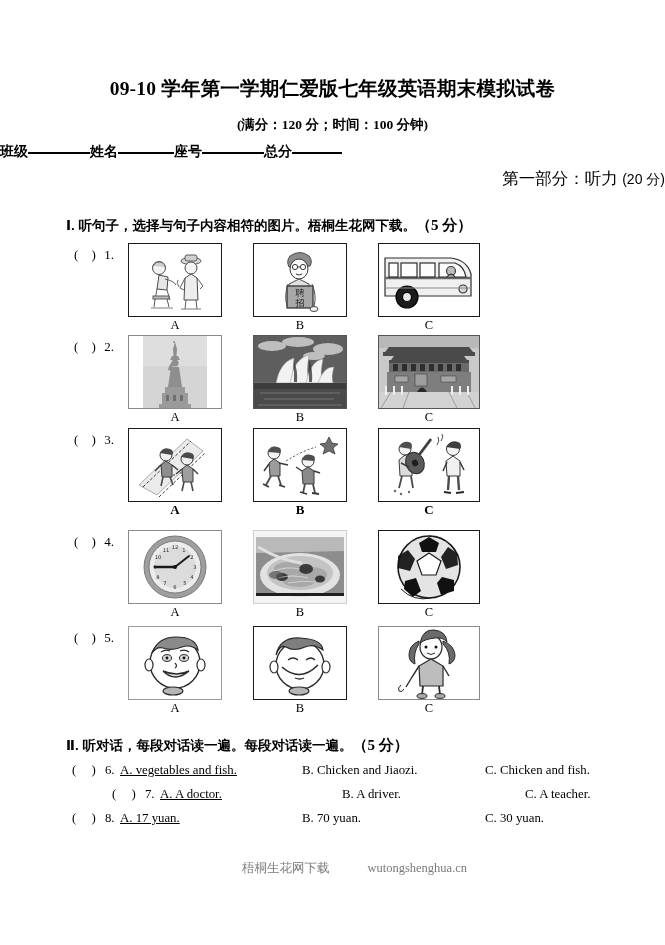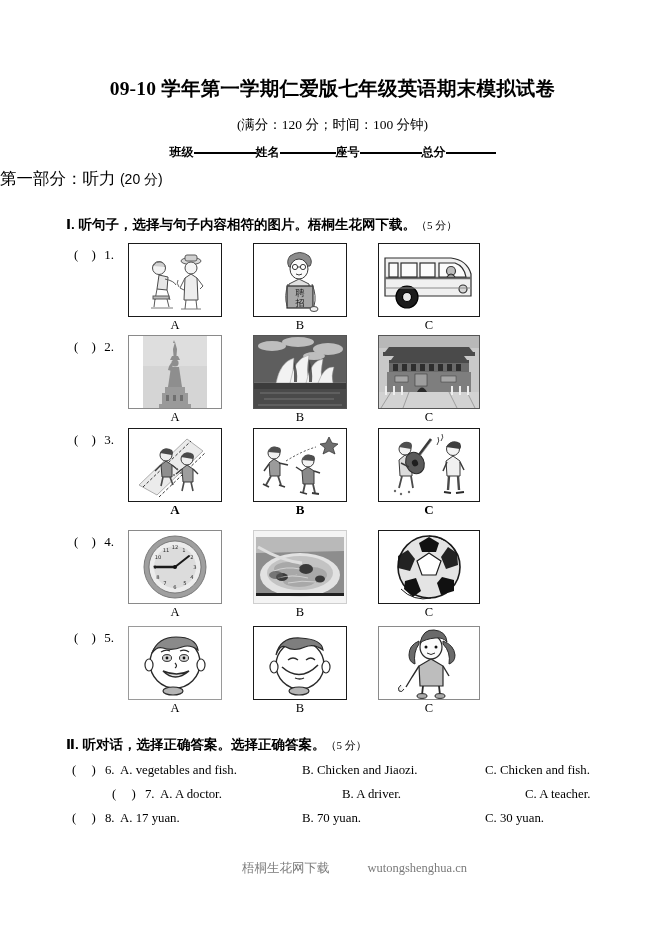--- a/index.html
+++ b/index.html
@@ -34,70 +34,69 @@
     font-weight: bold;
     font-size: 19.5px;
     letter-spacing: 0.2px;
     white-space: nowrap;
   }
   .doc-subtitle {
     position: absolute;
     left: 0; top: 116px;
     width: 665px;
     text-align: center;
-    font-weight: normal;
+    font-weight: bold;
     font-size: 13.5px;
   }
 
   .info-line {
     position: absolute;
     left: 0; top: 140px;
     width: 665px;
-    text-align: center;
-    font-size: 12px;
+    font-size: 14px;
     font-weight: bold;
     white-space: nowrap;
   }
   .info-line .fld { display: inline; }
   .info-line .rule {
     display: inline-block;
     border-bottom: 2px solid #000;
     vertical-align: 2px;
     height: 12px;
   }
   .rule.w1 { width: 62px; }
   .rule.w2 { width: 56px; }
   .rule.w3 { width: 62px; }
   .rule.w4 { width: 50px; }
 
   .part-title {
     position: absolute;
     left: 0; top: 168px;
     width: 665px;
-    text-align: left;
+    text-align: right;
     font-size: 16px;
     font-family: "Liberation Sans", "DejaVu Sans", sans-serif;
   }
   .part-title .pt-cn { font-size: 16.5px; }
   .part-title .pt-score { font-size: 14px; }
 
   
   .section-heading {
     position: absolute;
     left: 66px;
     width: 560px;
     font-family: "Liberation Sans", "DejaVu Sans", sans-serif;
     font-size: 13.5px;
     font-weight: bold;
     white-space: nowrap;
   }
   .section-heading .sh-score {
-    font-weight: normal;
+    font-weight: bold;
     font-family: "Liberation Serif", "DejaVu Serif", serif;
-    font-size: 11px;
+    font-size: 15px;
   }
   #sec1-heading { top: 216px; }
   #sec2-heading { top: 736px; }
 
   
   .pic-row { position: absolute; left: 0; width: 665px; }
   .pic-row .qnum {
     position: absolute;
     left: 74px;
     top: 4px;
@@ -134,21 +133,21 @@
   .choice-line {
     position: absolute;
     left: 72px;
     width: 560px;
     font-size: 12.8px;
     white-space: nowrap;
     font-family: "Liberation Serif", "DejaVu Serif", serif;
   }
   .choice-line .ch-lead { display: inline-block; width: 48px; }
   .choice-line .ch-lead .paren { letter-spacing: 6px; }
-  .choice-line .opt-a { display: inline-block; width: 182px; }
+  .choice-line .opt-a { display: inline-block; width: 182px; text-decoration: underline; }
   .choice-line .opt-b { display: inline-block; width: 183px; }
   .choice-line .opt-c { display: inline-block; }
 
   
   .footer {
     position: absolute;
     left: 0; top: 860px;
     width: 665px;
     text-align: center;
     color: #7a7a7a;
@@ -633,21 +632,21 @@
             <ellipse cx="61" cy="69" rx="5" ry="2.4" fill="#aaa" stroke="#2a2a2a" stroke-width="1"></ellipse>
             <path d="M22 58 q-4 3 -2 6 q3 2 5 -2" fill="#f2f2f2" stroke="#2a2a2a" stroke-width="1"></path>
           </g>
         </svg>
       </div>
       <div class="cell-label">C</div>
     </div>
   </div>
 
   <div class="section-heading" id="sec2-heading">
-    <span>Ⅱ. 听对话，选择正确答案。选择正确答案。</span><span class="sh-score">（5 分）</span>
+    <span>Ⅱ. 听对话，每段对话读一遍。每段对话读一遍。</span><span class="sh-score">（5 分）</span>
   </div>
 
   <div class="choice-line" style="top:763px;">
     <span class="ch-lead"><span class="paren">(    )</span> <span>6.</span></span><span class="opt-a">A. vegetables and fish.</span><span class="opt-b">B. Chicken and Jiaozi.</span><span class="opt-c">C. Chicken and fish.</span>
   </div>
 
   <div class="choice-line" style="top:787px;margin-left:40px;">
     <span class="ch-lead"><span class="paren">(    )</span> <span>7.</span></span><span class="opt-a">A. A doctor.</span><span class="opt-b">B. A driver.</span><span class="opt-c">C. A teacher.</span>
   </div>
 

